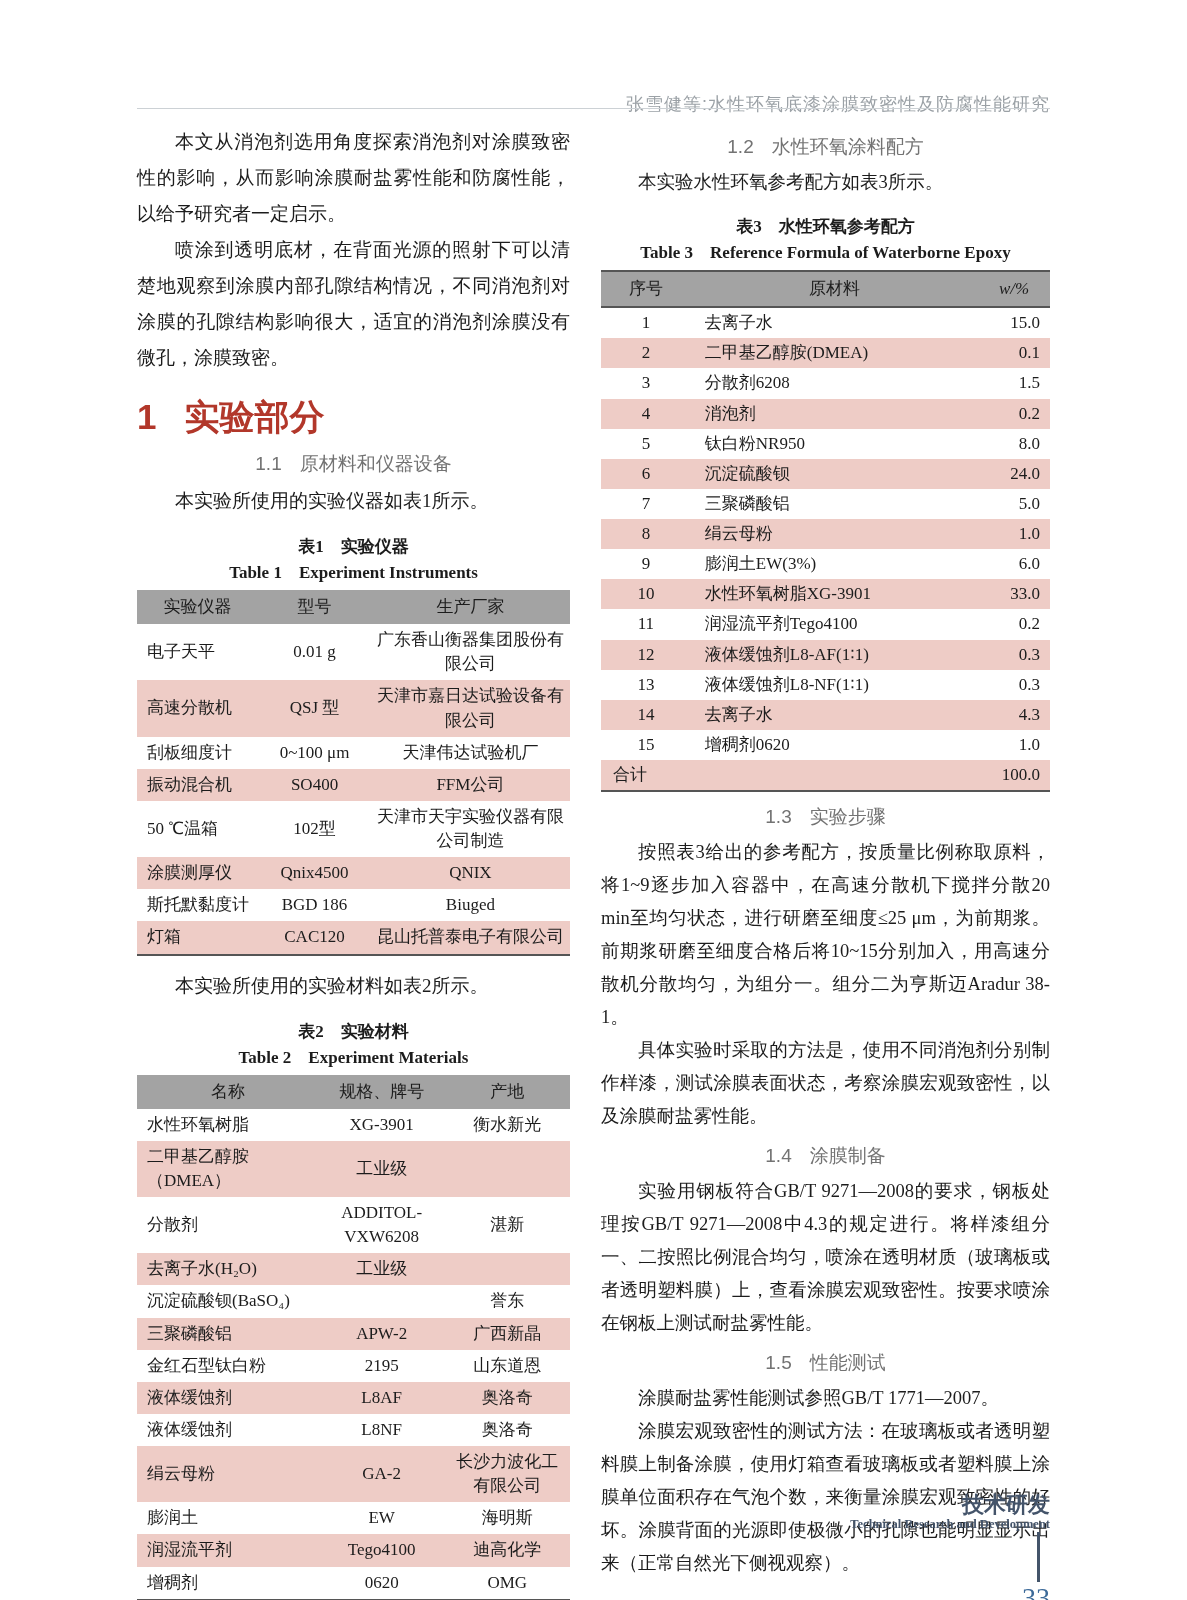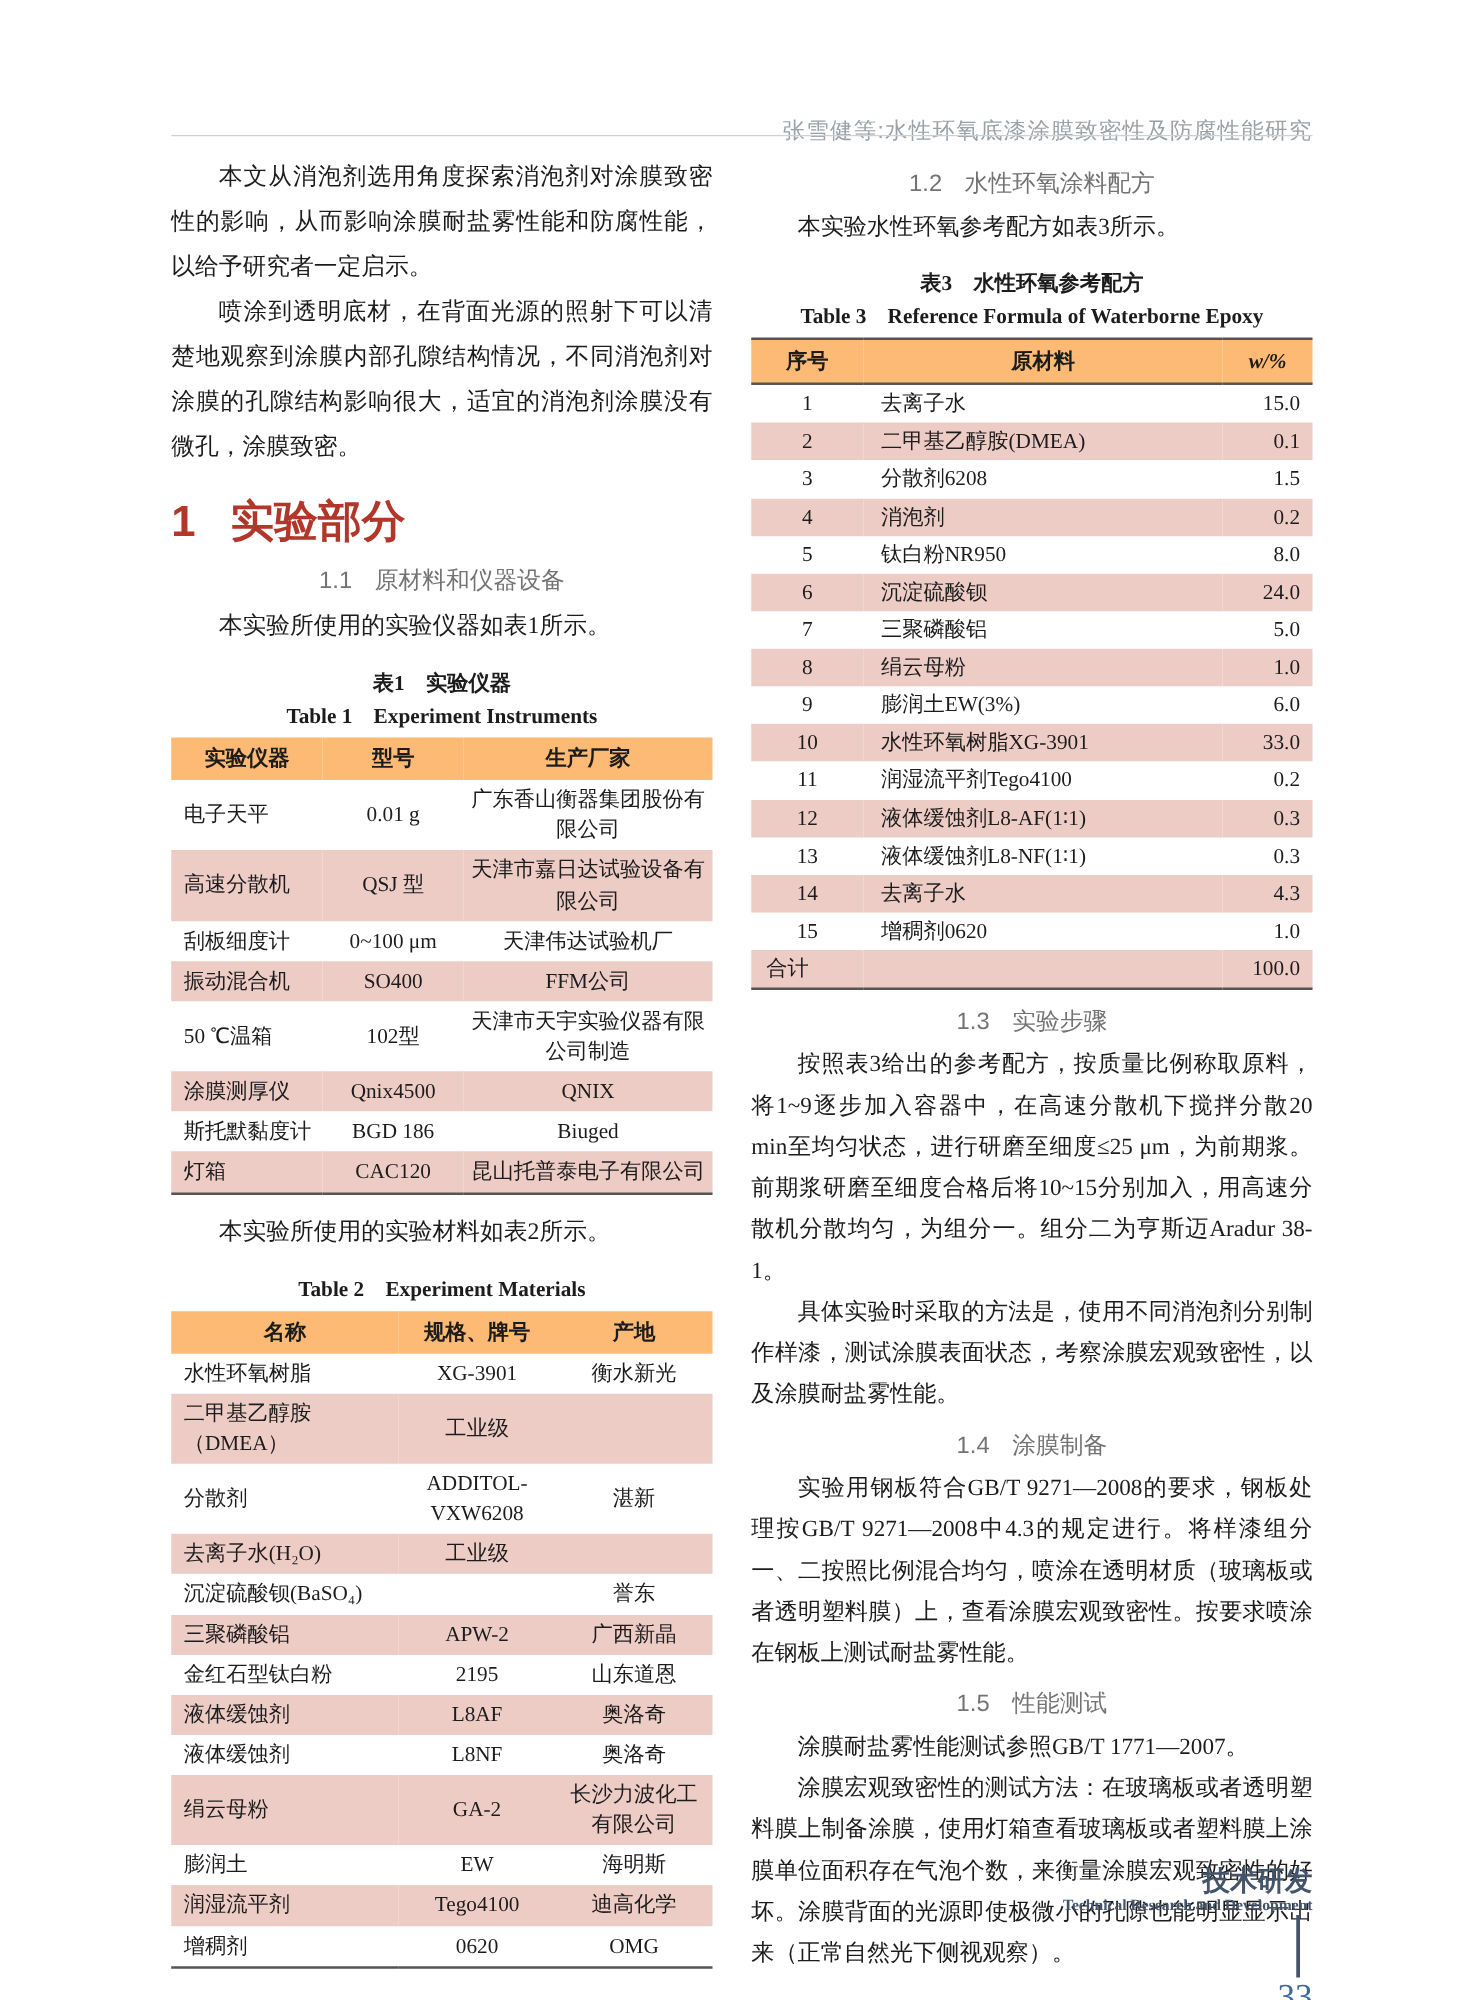--- a/index.html
+++ b/index.html
@@ -39,21 +39,21 @@
     font-size:19px; color:#737373; margin:10px 0 6px 0;text-align:center;
   }
   h2.sub .num { margin-right:18px; }
   .caption { text-align:center; margin:16px 0 6px 0; }
   .cap-cn { font-size:17px; font-weight:bold; }
   .cap-en { font-size:17px; font-weight:bold; margin-top:3px; }
   table {
     width:100%; border-collapse:collapse; table-layout:fixed;
     font-size:17px; line-height:1.42; margin:2px 0 12px 0;
   }
-  thead th { background:#fdba74; font-weight:bold; padding:5px 4px; text-align:center; }
+  thead th { background:#a3a3a3; font-weight:normal; padding:5px 4px; text-align:center; }
   tbody td { padding:4px 4px; text-align:center; vertical-align:middle; }
   tbody tr:nth-child(even) { background:#eeccc6; }
   
   .t1 { border-bottom:2px solid #555; }
   .t1 col.c1 { width:28%; } .t1 col.c2 { width:26%; } .t1 col.c3 { width:46%; }
   .t1 tbody td:first-child { text-align:left; padding-left:10px; }
   
   .t2 { border-bottom:2px solid #555; }
   .t2 col.c1 { width:42%; } .t2 col.c2 { width:29%; } .t2 col.c3 { width:29%; }
   .t2 tbody td:first-child { text-align:left; padding-left:10px; }
@@ -157,20 +157,21 @@
               <td>灯箱</td>
               <td>CAC120</td>
               <td>昆山托普泰电子有限公司</td>
             </tr>
           </tbody>
       </table>
 
       <p class="body indent">本实验所使用的实验材料如表2所示。</p>
 
       <div class="caption">
+        <div class="cap-cn">表2　实验材料</div>
         <div class="cap-en">Table 2　Experiment Materials</div>
       </div>
       <table class="t2">
         <colgroup>
             <col class="c1">
             <col class="c2">
             <col class="c3">
           </colgroup>
         <thead>
           <tr>

